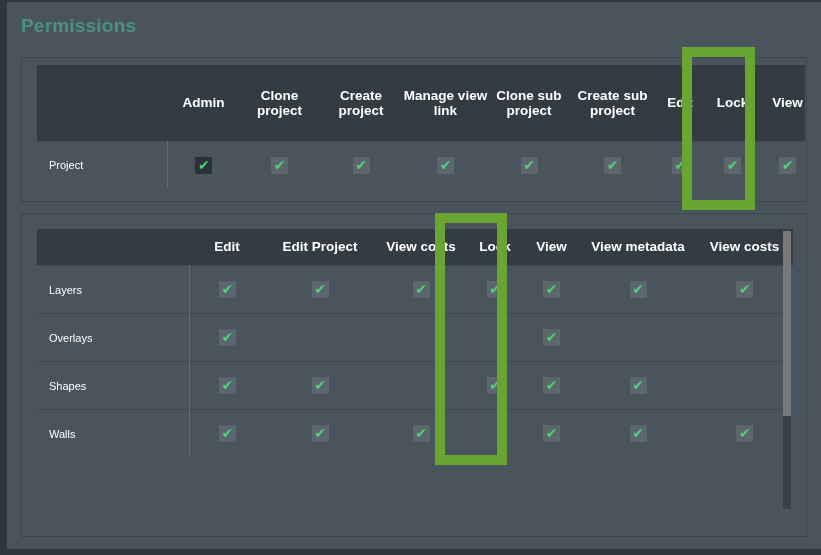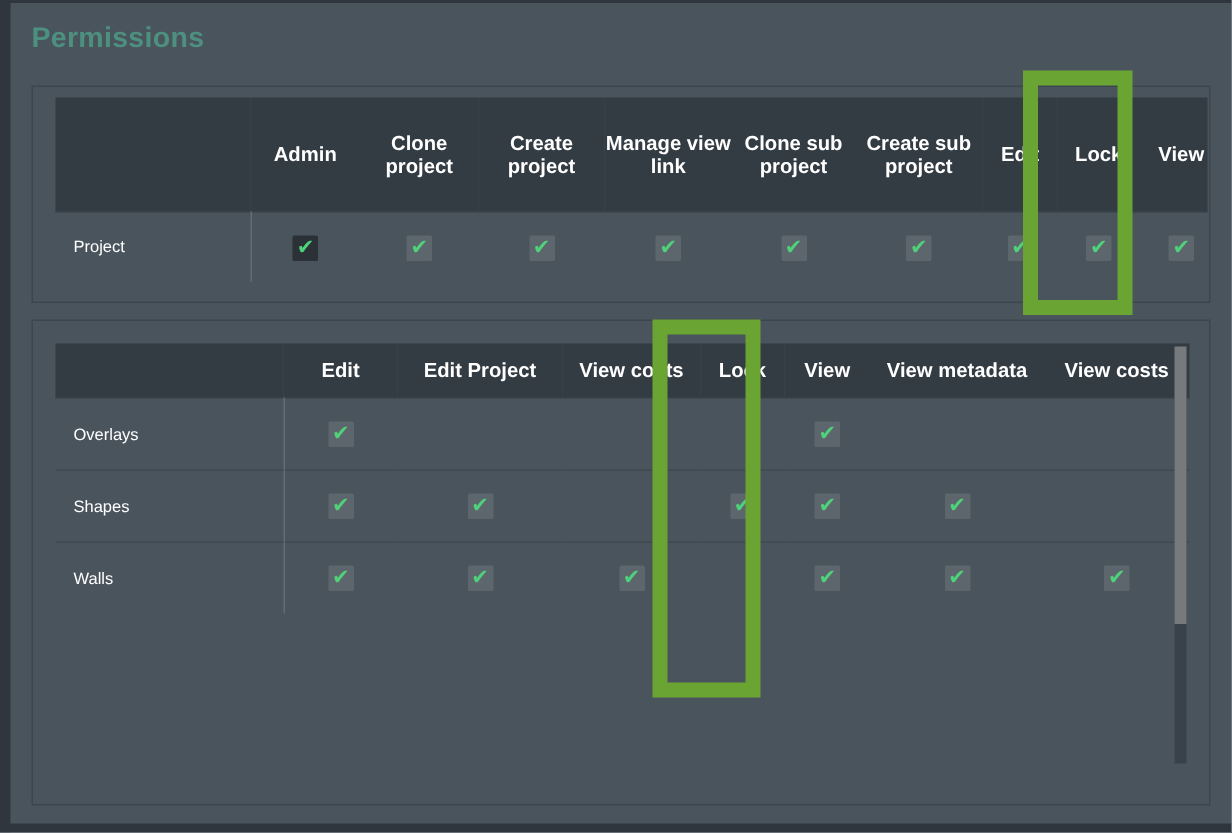--- a/index.html
+++ b/index.html
@@ -268,20 +268,30 @@
                   <th>Edit Project</th>
                   <th>View costs</th>
                   <th>Lock</th>
                   <th>View</th>
                   <th>View metadata</th>
                   <th>View costs</th>
                 </tr>
             </thead>
             <tbody>
                 <tr>
+                  <td class="rowhead">Layers</td>
+                  <td><span class="cbx">✔</span></td>
+                  <td><span class="cbx">✔</span></td>
+                  <td><span class="cbx">✔</span></td>
+                  <td><span class="cbx">✔</span></td>
+                  <td><span class="cbx">✔</span></td>
+                  <td><span class="cbx">✔</span></td>
+                  <td><span class="cbx">✔</span></td>
+                </tr>
+                <tr>
                   <td class="rowhead">Overlays</td>
                   <td><span class="cbx">✔</span></td>
                   <td><span class="cbx blank">✔</span></td>
                   <td><span class="cbx blank">✔</span></td>
                   <td><span class="cbx blank">✔</span></td>
                   <td><span class="cbx">✔</span></td>
                   <td><span class="cbx blank">✔</span></td>
                   <td><span class="cbx blank">✔</span></td>
                 </tr>
                 <tr>

